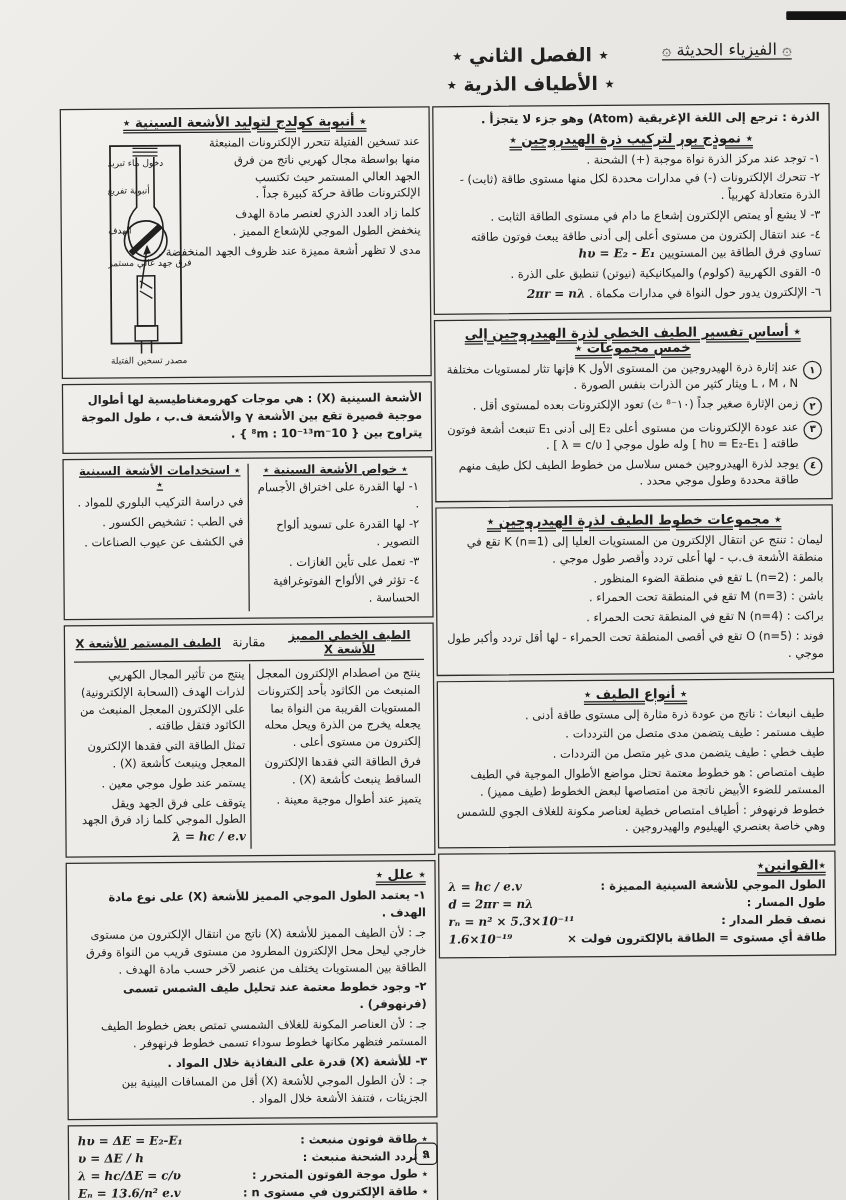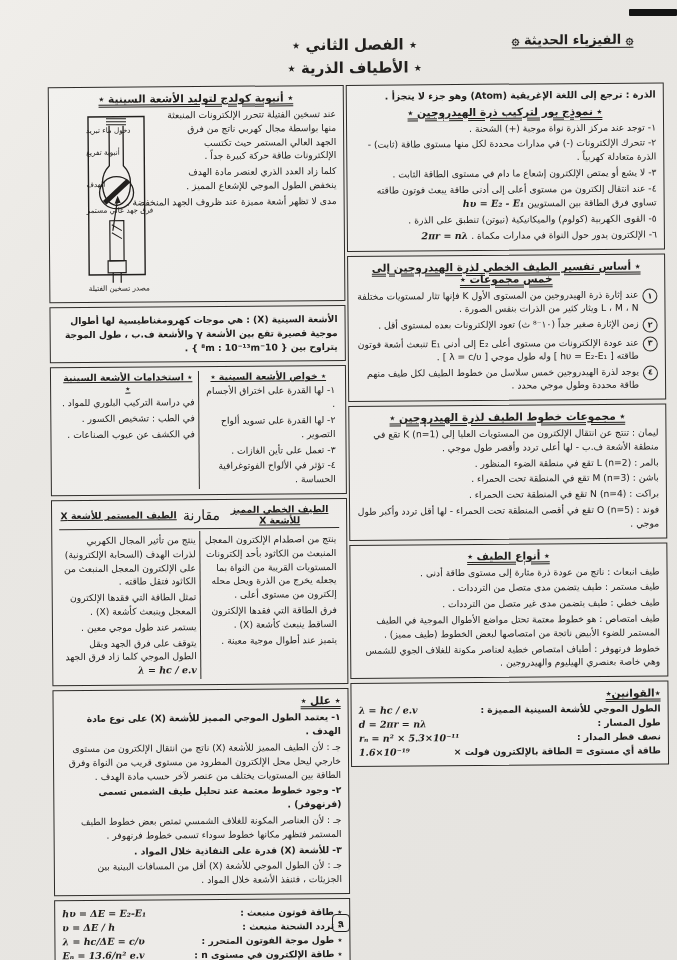--- a/index.html
+++ b/index.html
@@ -2,21 +2,21 @@
 <html lang="ar" dir="rtl"><head>
 <meta charset="utf-8">
 <style>
   html,body{margin:0;padding:0;background:#9a9a98;}
   .page{width:677px;height:960px;background:#e9e7e3;position:relative;overflow:hidden;
         font-family:"DejaVu Sans",sans-serif;color:#22201e;direction:rtl;margin:0 auto;
         background-image:linear-gradient(135deg,#f0eeea 0%,#e9e7e3 30%,#e5e3df 100%);}
   .corner-mark{position:absolute;top:9px;right:0;width:48px;height:7px;background:#141414;border-radius:1px;}
   .sheet{position:absolute;top:34px;right:10px;left:6px;transform:rotate(-0.45deg);}
   .hdr{display:flex;justify-content:flex-start;align-items:flex-start;margin:0 30px 6px 0;}
-  .hdr-title{font-size:13px;font-weight:bold;margin-left:90px;text-decoration:underline;text-underline-offset:3px;}
+  .hdr-title{font-size:13px;font-weight:normal;margin-left:38px;text-decoration:underline;text-underline-offset:3px;}
   .hdr-ch{font-size:15px;font-weight:bold;text-align:center;line-height:1.5;}
   .cols{display:flex;align-items:flex-start;}
   .col-r{width:318px;}
   .col-l{width:296px;margin-right:2px;}
   .box{border:1.3px solid #2e2c29;margin-bottom:4px;padding:4px 7px 5px;background:rgba(255,255,255,0.25);}
   .sec-h{font-weight:bold;font-size:10.6px;text-align:center;margin:1px 0 4px;}
   .sec-h span{text-decoration:underline double;text-underline-offset:2px;}
   .t{font-size:9.2px;line-height:1.5;margin:2px 0;}
   .t.b{font-weight:bold;}
   .intro{font-size:9.4px;font-weight:bold;line-height:1.45;margin-bottom:3px;}
@@ -26,21 +26,21 @@
   .ltr{direction:ltr;unicode-bidi:embed;display:inline-block;font-family:"DejaVu Serif",serif;
        font-style:italic;font-size:9.5px;font-weight:bold;}
   .law-row{display:flex;justify-content:space-between;align-items:center;font-size:9.2px;margin:3px 0;}
   .law-row .lbl{font-weight:bold;}
   .two-col{display:flex;}
   .two-col>div{flex:1;padding:0 3px;}
   .two-col>div:first-child{border-left:1px solid #2e2c29;}
   .sub-h{font-weight:bold;font-size:9.4px;text-decoration:underline;text-align:center;margin-bottom:2px;}
   .cmp-hdr{display:flex;align-items:center;border-bottom:1px solid #2e2c29;padding-bottom:2px;margin-bottom:2px;}
   .cmp-hdr .ch{flex:1;font-weight:bold;font-size:9.3px;text-align:center;text-decoration:underline;}
-  .cmp-hdr .cm{flex:0 0 42px;font-size:14px;text-align:right;}
+  .cmp-hdr .cm{flex:0 0 42px;font-size:10px;text-align:center;}
   .tube-wrap{position:relative;min-height:188px;}
   .tube-svg{position:absolute;right:auto;left:-2px;top:2px;}
   .tube-text{margin-left:110px;}
   .pgnum{position:absolute;bottom:28px;left:332px;width:16px;height:16px;border:1.6px solid #1d1d1d;
          border-radius:4px;display:flex;align-items:center;justify-content:center;font-size:9.5px;font-weight:bold;}
   svg text{font-family:"DejaVu Sans",sans-serif;font-size:7.2px;fill:#22201e;}
 </style>
 </head>
 <body>
 

